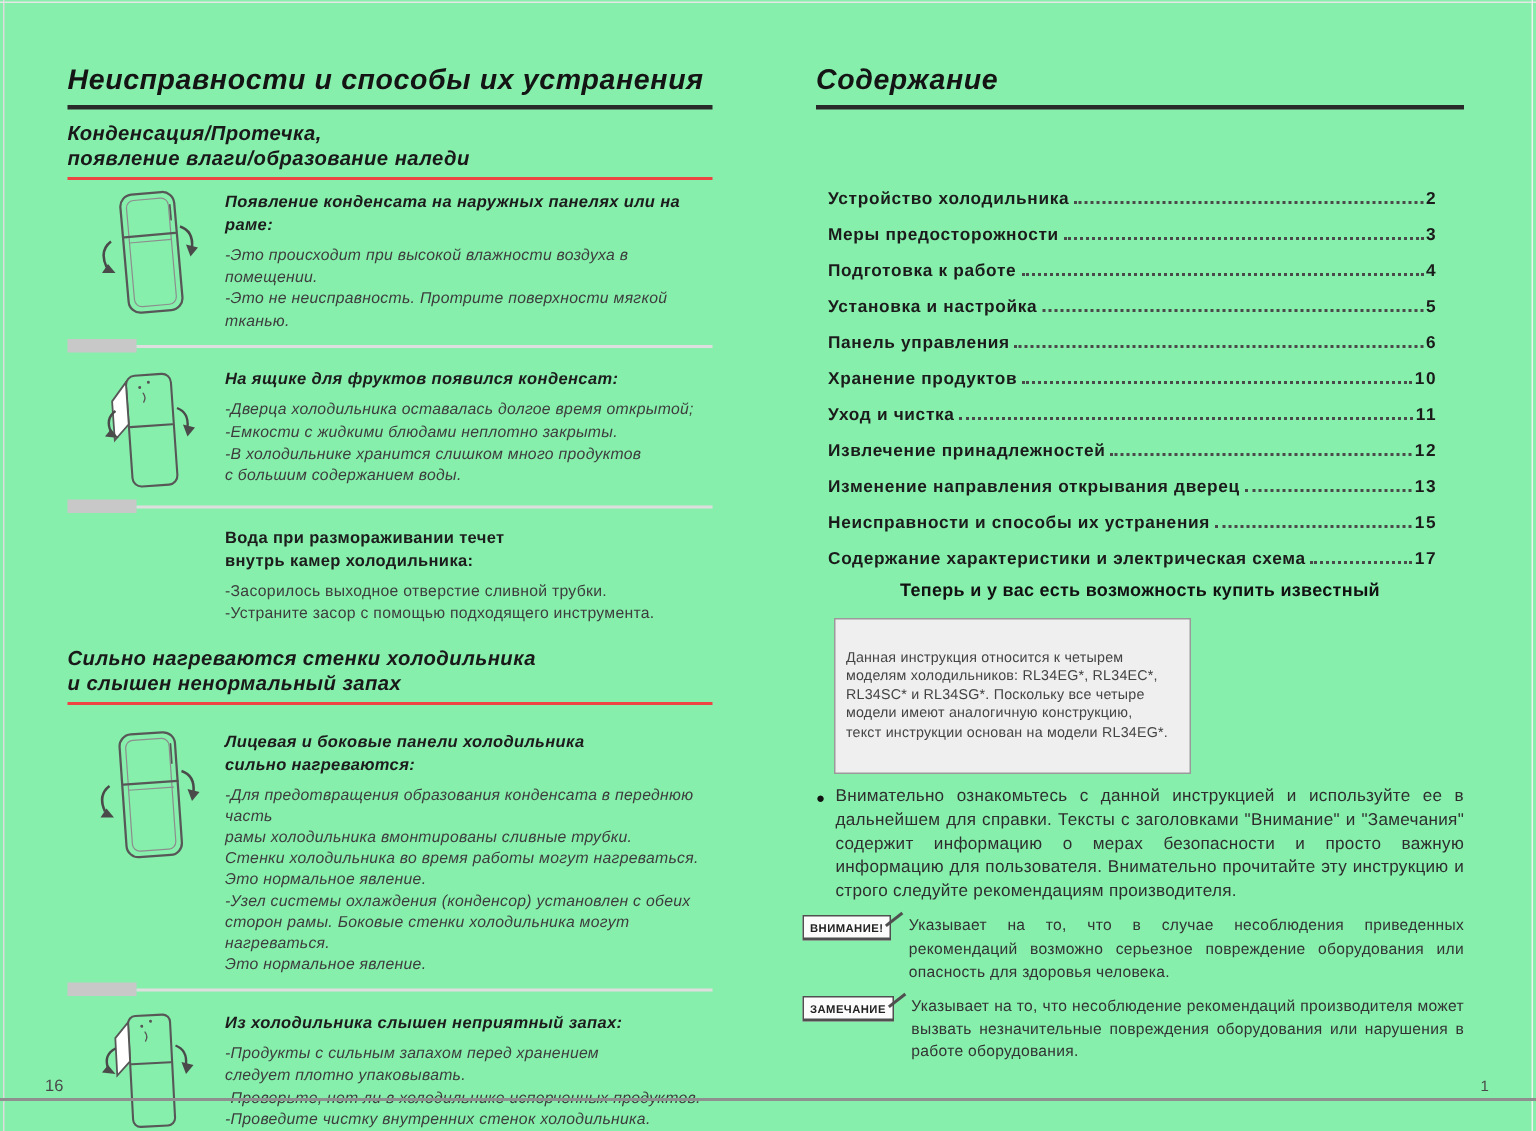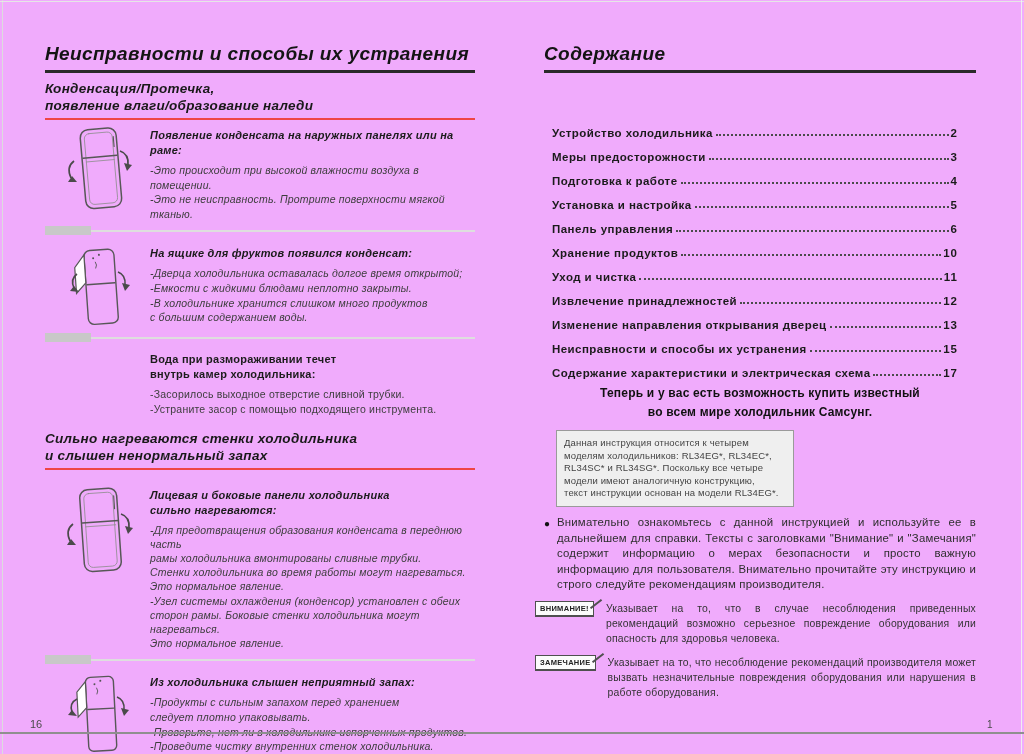--- a/index.html
+++ b/index.html
@@ -1,17 +1,17 @@
 <!DOCTYPE html>
 <html><head>
 <meta charset="utf-8">
 <style>
   html,body { margin:0; padding:0; background:#fff; }
   .scan {
-    position:relative; width:1024px; height:754px; background:#f0abfc;
+    position:relative; width:1024px; height:754px; background:#86efac;
     font-family:"Liberation Sans", sans-serif; color:#2b2b2b; overflow:hidden;
   }
   .edge-left { position:absolute; left:2px; top:0; width:1px; height:100%; background:#dcdcdc; }
   .edge-top  { position:absolute; left:0; top:1px; width:100%; height:1px; background:#e6e6e6; }
   .edge-right{ position:absolute; left:1021px; top:0; width:1px; height:100%; background:#eee; }
 
   .col-left  { position:absolute; left:45px; top:42px; width:430px; }
   .col-right { position:absolute; left:544px; top:42px; width:432px; }
 
   .page-title {
@@ -43,21 +43,21 @@
   .toc { margin-top:42px; padding:0 18px 0 8px; }
   .toc-row { display:flex; align-items:flex-end; height:24px; }
   .toc-label { font-size:11.5px; font-weight:bold; letter-spacing:.45px; color:#1b1b1b; white-space:nowrap; }
   .toc-dots  { flex:1; border-bottom:2px dotted #4a4a4a; margin:0 2px 3px 3px; }
   .toc-page  { font-size:11.5px; font-weight:bold; letter-spacing:1px; color:#1b1b1b; }
 
   .promo { margin-top:5px; text-align:center; font-size:12px; font-weight:bold; line-height:18.5px; color:#111; letter-spacing:.2px; }
 
   .model-box {
     margin:9px 0 0 12px; width:222px; border:1px solid #9a9a9a; background:#efefef;
-    padding:6px 7px; font-size:9.5px; line-height:12.6px; color:#444; letter-spacing:.15px;
+    padding:20px 7px; font-size:9.5px; line-height:12.6px; color:#444; letter-spacing:.15px;
   }
 
   .intro { position:relative; margin-top:8px; padding-left:13px; text-align:justify;
            font-size:11.4px; line-height:15.6px; color:#2e2e2e; letter-spacing:.2px; }
   .intro .bullet { position:absolute; left:0; top:1px; font-size:10px; color:#111; }
 
   .callout { display:flex; align-items:flex-start;justify-content:space-between; }
   .callout.warning { margin-top:8px; }
   .callout.note { margin-top:8px; }
   .callout-label {
@@ -286,21 +286,20 @@
       </div>
       <div class="toc-row">
         <span class="toc-label">Содержание характеристики и электрическая схема</span>
         <span class="toc-dots"></span>
         <span class="toc-page">17</span>
       </div>
     </div>
 
     <div class="promo">
       <div>Теперь и у вас есть возможность купить известный</div>
-      <div>во всем мире холодильник Самсунг.</div>
     </div>
 
     <div class="model-box">
       <div>Данная инструкция относится к четырем</div>
       <div>моделям холодильников: RL34EG*, RL34EC*,</div>
       <div>RL34SC* и RL34SG*. Поскольку все четыре</div>
       <div>модели имеют аналогичную конструкцию,</div>
       <div>текст инструкции основан на модели RL34EG*.</div>
     </div>
 

